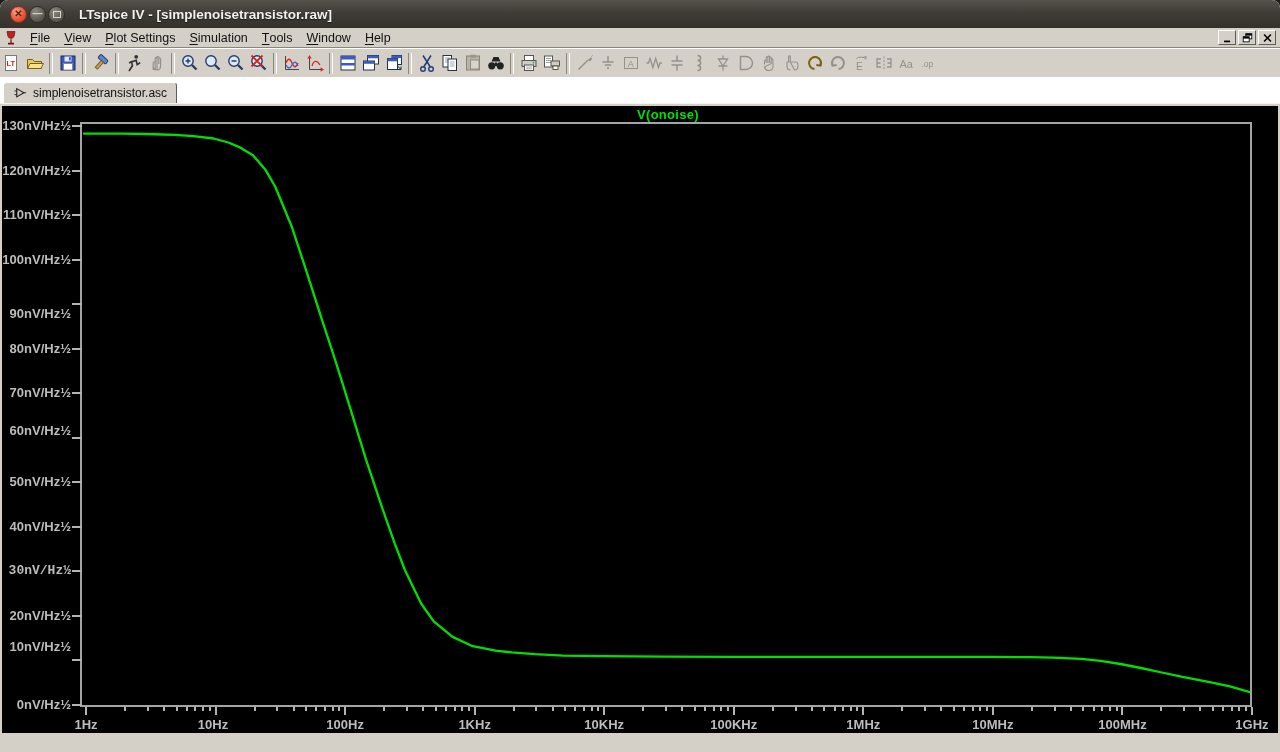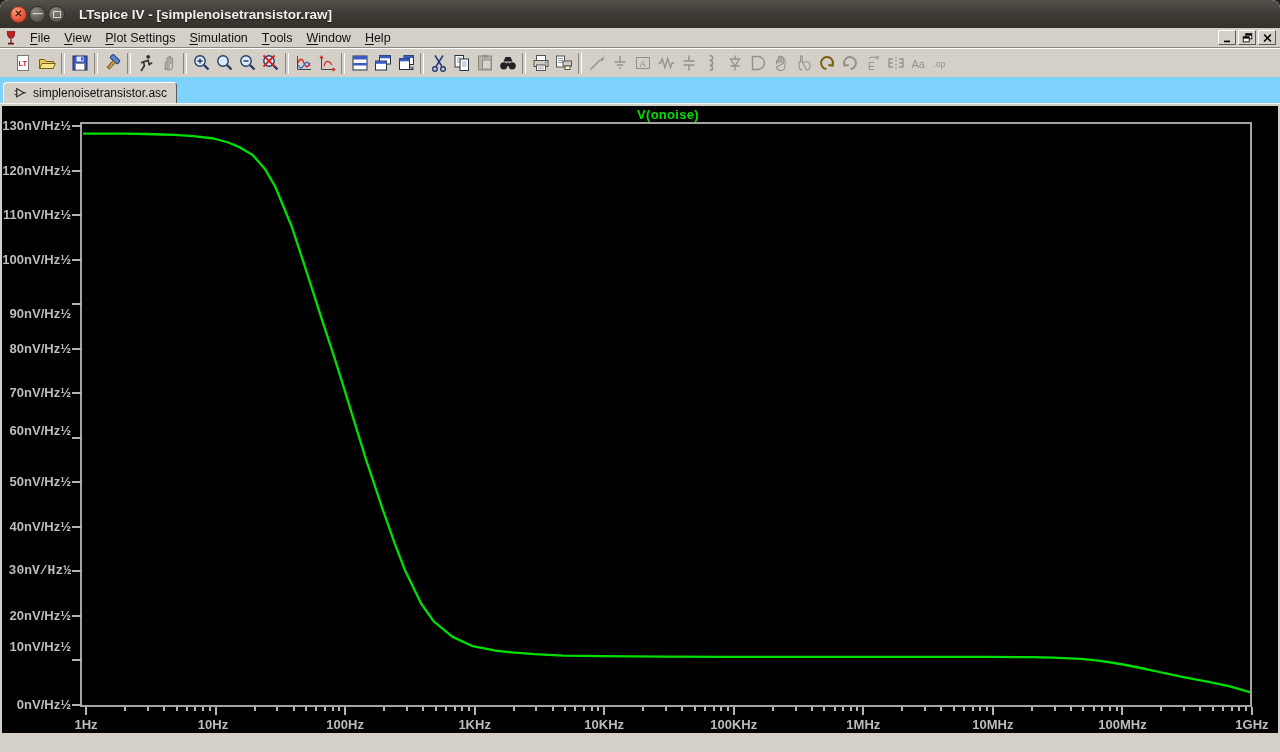--- a/index.html
+++ b/index.html
@@ -21,27 +21,27 @@
   .menubar{height:20px;background:#d4d0c8;display:flex;align-items:center;border-bottom:1px solid #8a867e;box-sizing:border-box;}
   .wine{width:16px;height:16px;margin:0 4px 0 3px;flex:0 0 auto;}
   .menu-items{display:flex;height:100%;align-items:center;}
   .menu-item{padding:0 7px;font-size:12.5px;color:#111;height:100%;display:flex;align-items:center;}
   .menu-item u{text-decoration:underline;text-underline-offset:2px;}
   .mdi-controls{margin-left:auto;display:flex;gap:2px;margin-right:4px;}
   .mdi-btn{width:18px;height:15px;background:#d4d0c8;border-top:1px solid #fff;border-left:1px solid #fff;
     border-right:1px solid #5f5b55;border-bottom:1px solid #5f5b55;display:flex;align-items:center;justify-content:center;box-sizing:border-box;}
 
   
-  .toolbar{height:29px;background:#d4d0c8;border-top:1px solid #fff;display:flex;align-items:center;padding-left:12px;box-sizing:border-box;}
+  .toolbar{height:29px;background:#d4d0c8;border-top:1px solid #fff;display:flex;align-items:center;padding-left:0;box-sizing:border-box;}
   .tb-btn{width:23px;height:23px;display:flex;align-items:center;justify-content:center;flex:0 0 auto;}
   .tb-sep{width:2px;height:21px;border-left:1px solid #8a867e;border-right:1px solid #fff;margin:0 3px;flex:0 0 auto;}
   .tb-btn svg text{font-family:"Liberation Sans",sans-serif;}
 
   
-  .tabbar{height:26px;background:#7dd3fc;display:flex;align-items:flex-end;padding-left:3px;}
+  .tabbar{height:26px;background:#ffffff;display:flex;align-items:flex-end;padding-left:3px;}
   .tab{display:flex;align-items:center;gap:5px;padding:0 9px;height:21px;background:#d4d0c8;
     border-top:1px solid #fff;border-left:1px solid #fff;border-right:1px solid #5f5b55;
     border-radius:4px 4px 0 0;font-size:12px;color:#111;margin-right:1px;box-sizing:border-box;}
   .tab.active{height:25px;}
   .tabsep{height:3px;background:#d4d0c8;border-top:1px solid #f4f2ee;}
 
   
   .client{position:absolute;left:2px;right:2px;top:106px;height:627px;background:#000;overflow:hidden;}
   .plot-title{position:absolute;left:80px;width:1172px;top:1px;text-align:center;font-size:13px;font-weight:bold;letter-spacing:.3px;}
   .pane{position:absolute;left:78px;top:16px;width:1172px;height:585px;border:2px solid #a4a4a4;box-sizing:border-box;}

